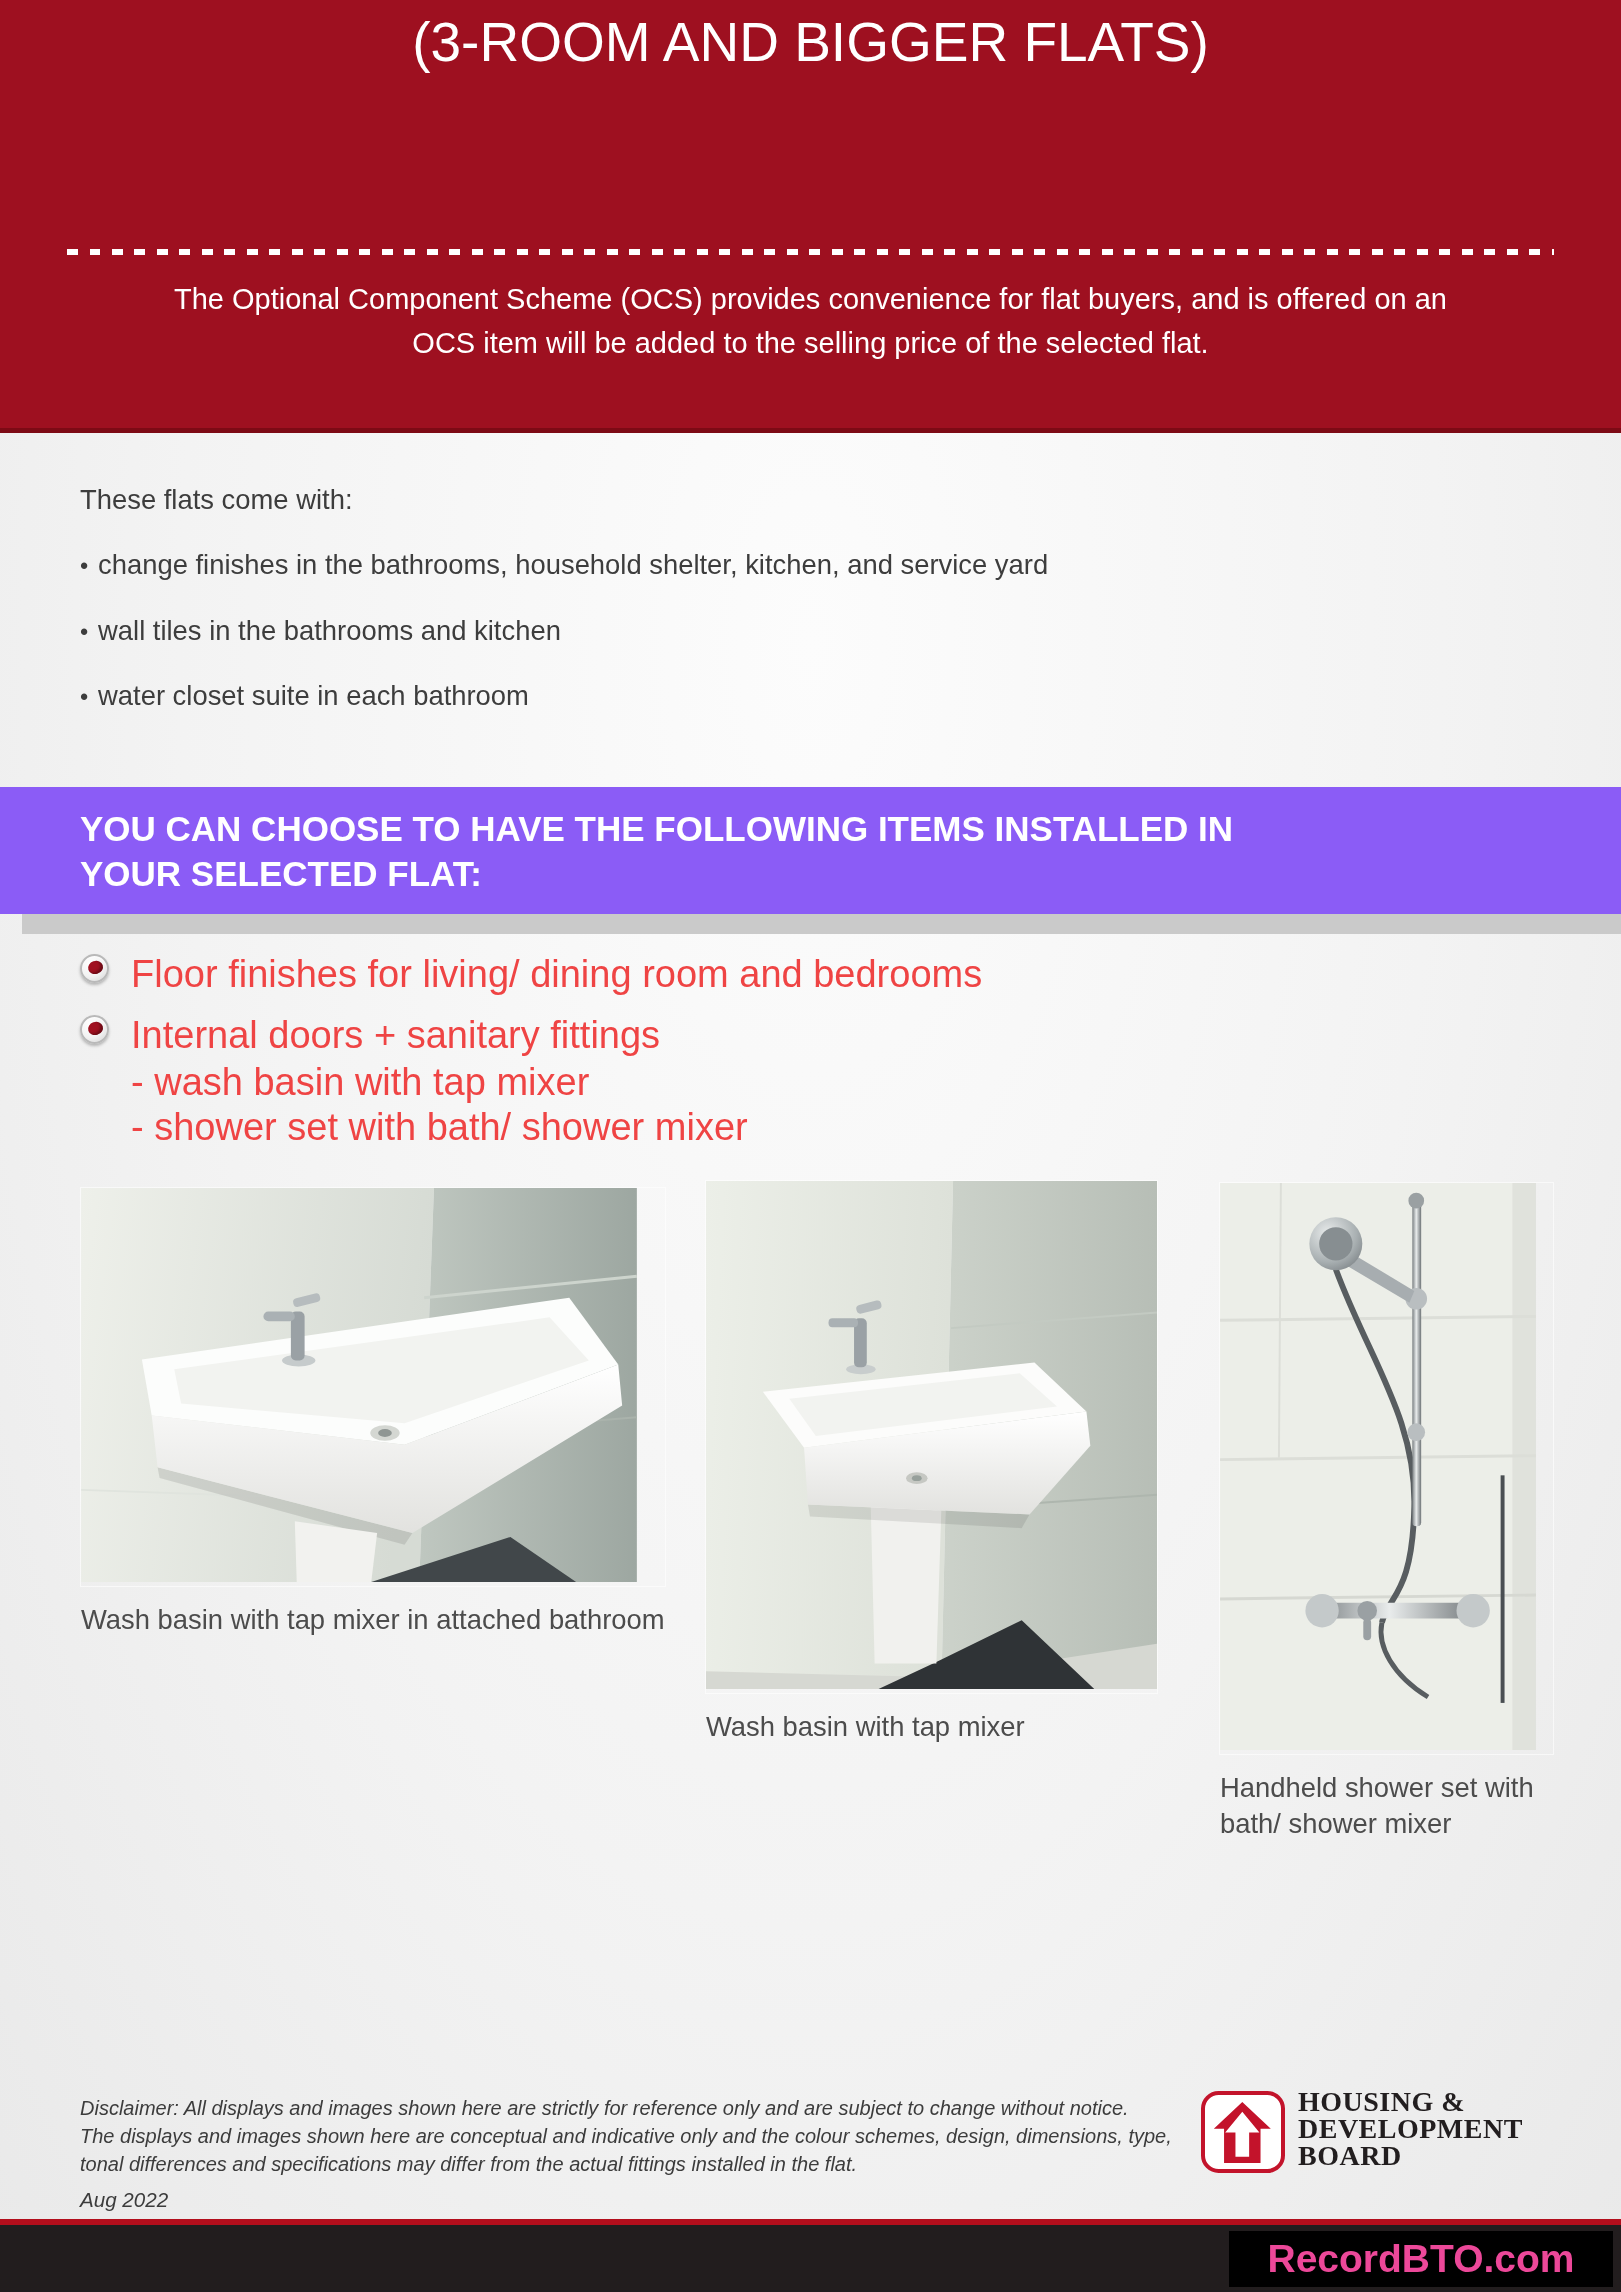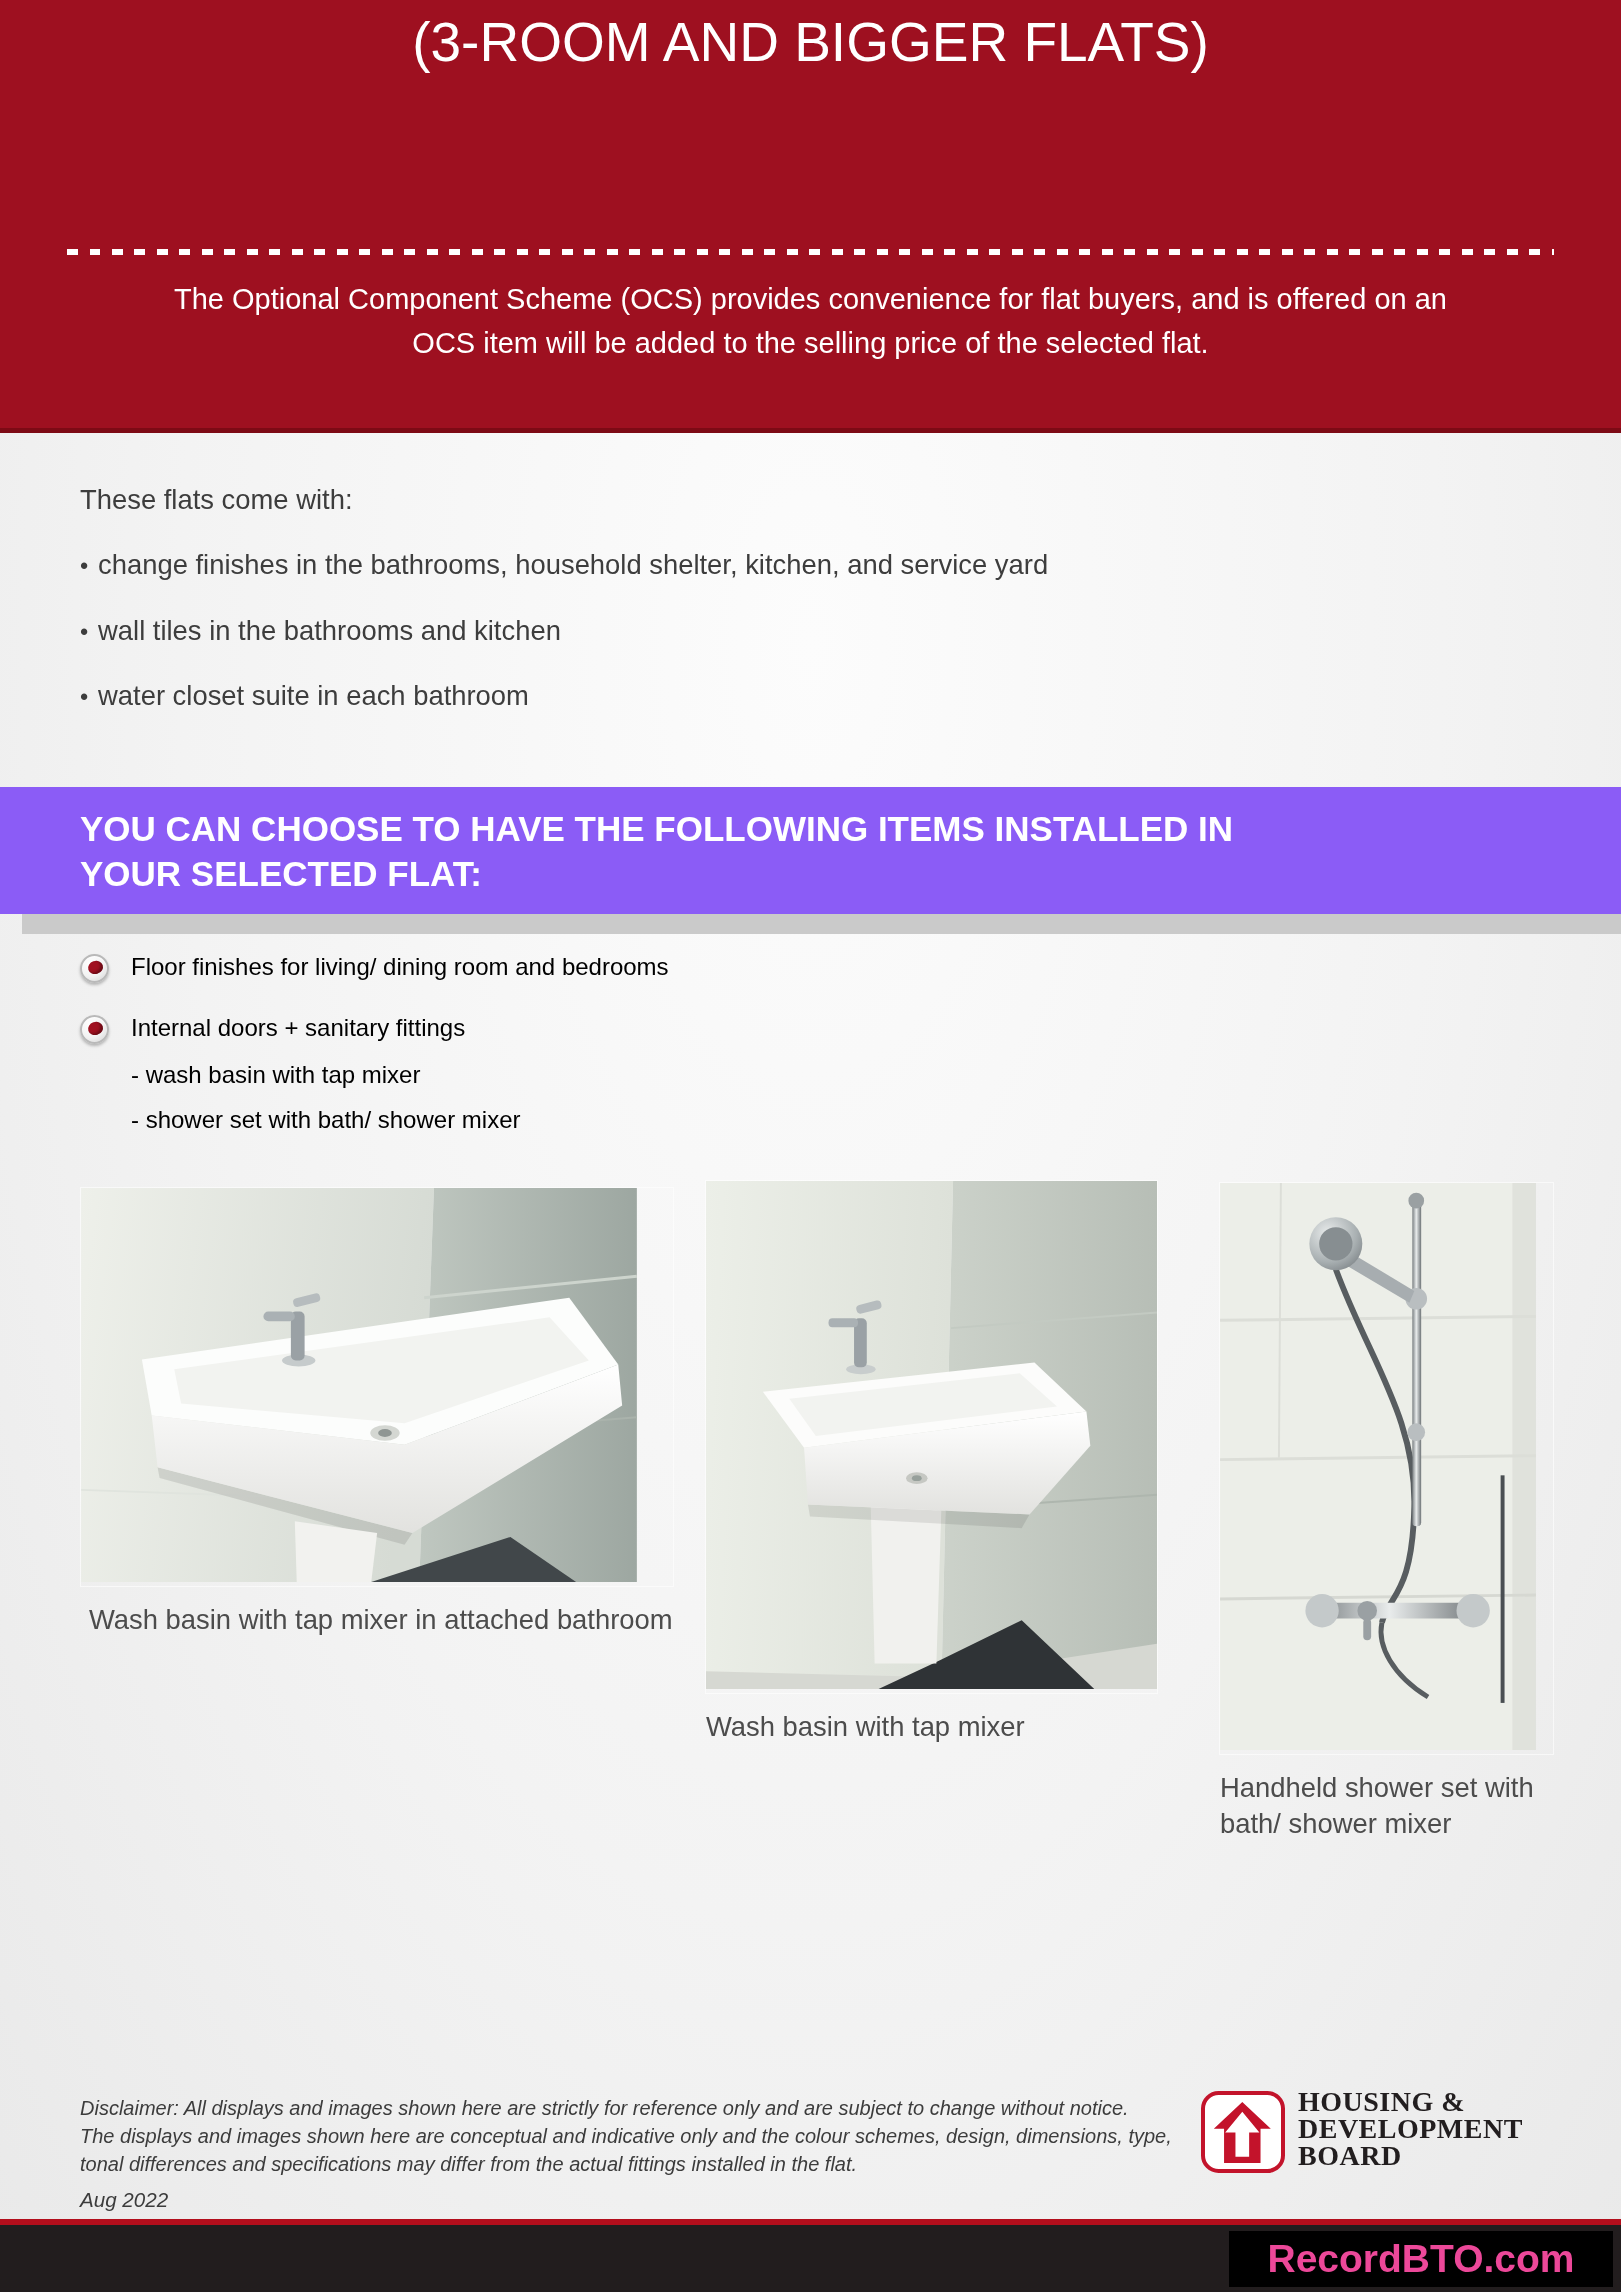--- a/index.html
+++ b/index.html
@@ -39,27 +39,27 @@
     position:absolute;left:80px;width:29px;height:29px;border-radius:50%;
     background:radial-gradient(circle at 35% 30%, #ffffff 0%, #f2f2f2 55%, #d2d2d2 100%);
     border:2px solid #b9b9b9;box-sizing:border-box;
     box-shadow:0 2px 2.9px rgba(0,0,0,.25), inset 0 1px 2px rgba(255,255,255,.9);
   }
   .radio .dot{
     position:absolute;left:5.9px;top:4.9px;width:14.7px;height:12.7px;border-radius:50%;
     background:#a01020;transform:rotate(-18deg);
     box-shadow:inset -2px -2px 2.9px rgba(0,0,0,.35);
   }
-  .opt-label{position:absolute;left:131px;font-size:24px;color:#000000;white-space:nowrap;}
+  .opt-label{position:absolute;left:131px;font-size:38px;color:#ef4444;white-space:nowrap;}
   
   .fig{position:absolute;margin:0;}
   .photo{box-shadow:0 0 0 1px rgba(255,255,255,.6);}
   figcaption{font-size:27.4px;color:#4c4c4c;margin-top:15.7px;line-height:36px;}
   .fig1{left:81px;top:1188px;}
-  .fig1 figcaption{white-space:nowrap;margin-left:8px;}
+  .fig1 figcaption{white-space:nowrap;}
   .fig2{left:706px;top:1181px;}
   .fig3{left:1220px;top:1183px;}
   .fig3 figcaption{width:333px;}
   
   .disclaimer{position:absolute;left:80px;top:2094px;font-style:italic;font-size:20px;
     line-height:28px;color:#3c3c3c;}
   .date{position:absolute;left:80px;top:2188px;font-style:italic;font-size:20.6px;color:#3c3c3c;}
   
   .hdb-logo{
     position:absolute;left:1201px;top:2091px;width:84px;height:82px;background:#ffffff;

